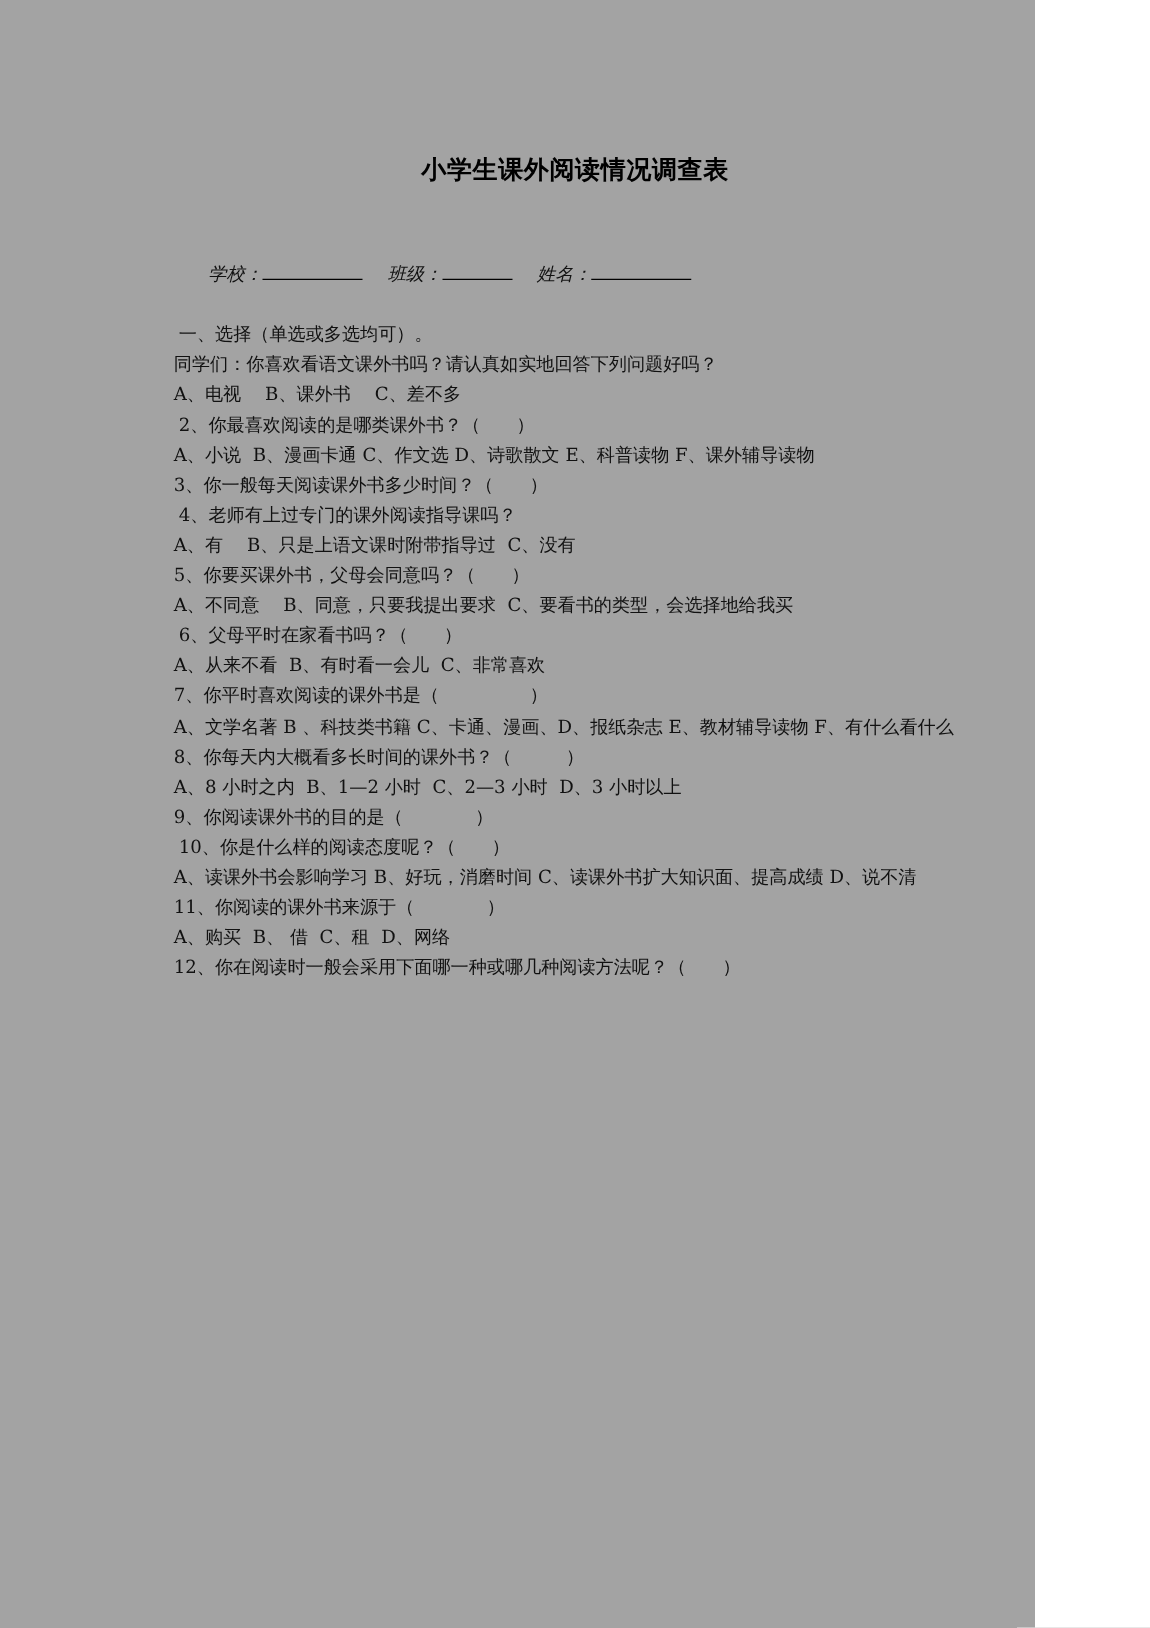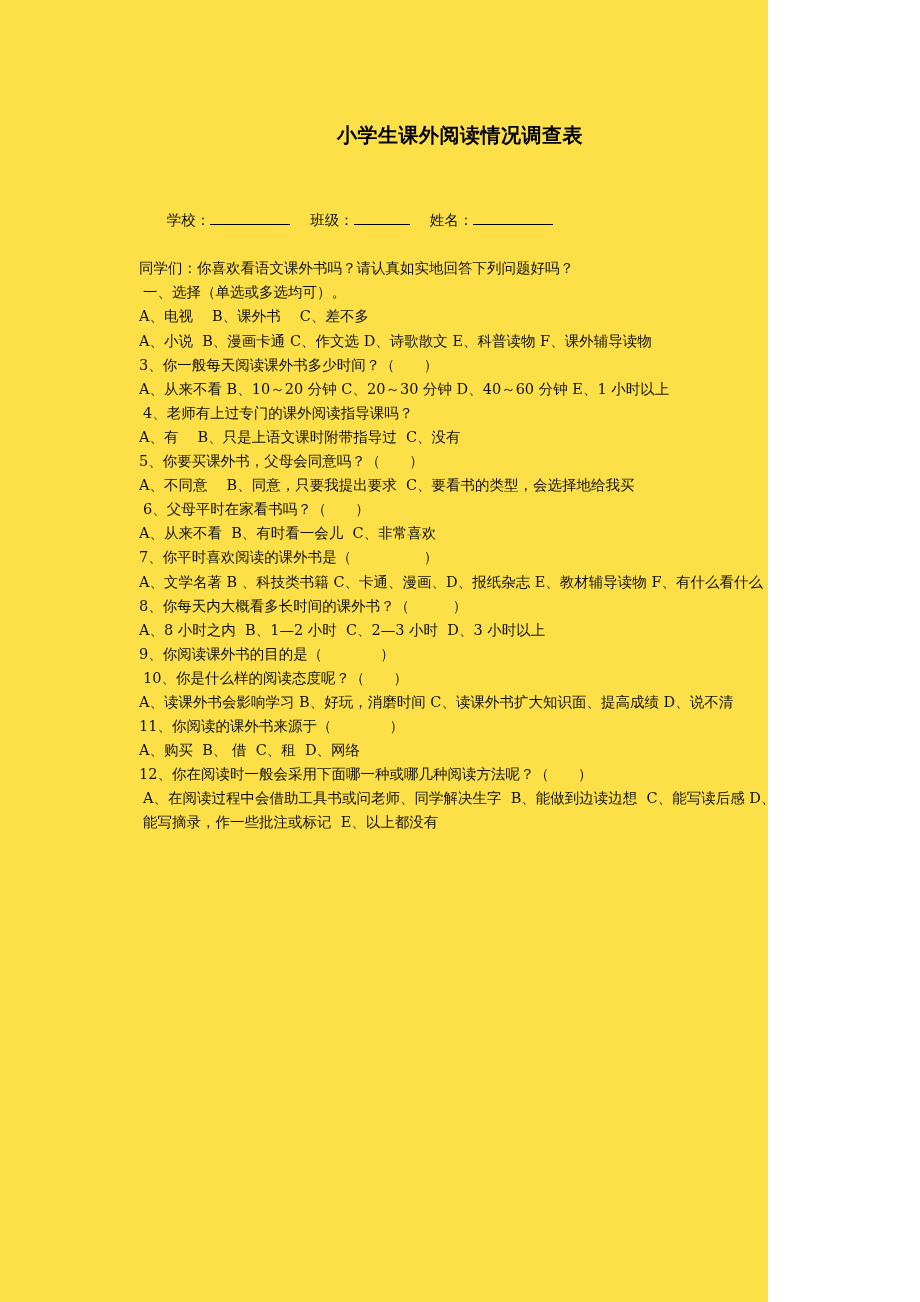--- a/index.html
+++ b/index.html
@@ -12,23 +12,23 @@
       height: 1302px;
       position: relative;
       overflow: hidden;
       font-family: "DejaVu Serif", "Liberation Serif", serif;
       color: #111111;
     }
     .page {
       position: absolute;
       left: 0;
       top: 0;
-      width: 768px;
+      width: 828px;
       height: 1302px;
-      background: #fde047;
+      background: #a3a3a3;
     }
     .title {
       position: absolute;
       left: 0;
       top: 122px;
       width: 920px;
       text-align: center;
       font-family: "DejaVu Sans", "Liberation Sans", sans-serif;
       font-weight: bold;
       font-size: 20px;
@@ -42,20 +42,21 @@
       width: 645px;
       font-size: 14.5px;
       line-height: 24.1px;
     }
     .line {
       white-space: pre-wrap;
       word-break: break-all;
     }
     .info-row .field {
       display: inline-block;
+      font-style: italic;
     }
     .blank {
       display: inline-block;
       border-bottom: 1px solid #000;
       height: 14px;
       vertical-align: baseline;
     }
     .blank.school { width: 80px; }
     .blank.class { width: 56px; }
     .blank.name { width: 80px; }
@@ -65,29 +66,29 @@
 </head>
 <body>
 
 <div class="page">
   <div class="title">小学生课外阅读情况调查表</div>
 
   <div class="body-text">
     <div class="line info-row">
       <span class="field"><span>学校：</span><span class="blank school"></span></span><span class="gap"></span><span class="field"><span>班级：</span><span class="blank class"></span></span><span class="gap"></span><span class="field"><span>姓名：</span><span class="blank name"></span></span>
     </div>
+    <div class="line indent">一、选择（单选或多选均可）。</div>
     <div class="line">同学们：你喜欢看语文课外书吗？请认真如实地回答下列问题好吗？</div>
-    <div class="line indent">一、选择（单选或多选均可）。</div>
 
     <div class="line">A、电视　 B、课外书　 C、差不多</div>
 
+    <div class="line indent">2、你最喜欢阅读的是哪类课外书？（　　）</div>
     <div class="line">A、小说  B、漫画卡通 C、作文选 D、诗歌散文 E、科普读物 F、课外辅导读物</div>
 
     <div class="line">3、你一般每天阅读课外书多少时间？（　　）</div>
-    <div class="line">A、从来不看 B、10～20 分钟 C、20～30 分钟 D、40～60 分钟 E、1 小时以上</div>
 
     <div class="line indent">4、老师有上过专门的课外阅读指导课吗？</div>
     <div class="line">A、有　 B、只是上语文课时附带指导过  C、没有</div>
 
     <div class="line">5、你要买课外书，父母会同意吗？（　　）</div>
     <div class="line">A、不同意　 B、同意，只要我提出要求  C、要看书的类型，会选择地给我买</div>
 
     <div class="line indent">6、父母平时在家看书吗？（　　）</div>
     <div class="line">A、从来不看  B、有时看一会儿  C、非常喜欢</div>
 
@@ -99,15 +100,14 @@
 
     <div class="line">9、你阅读课外书的目的是（　　　　）</div>
 
     <div class="line indent">10、你是什么样的阅读态度呢？（　　）</div>
     <div class="line">A、读课外书会影响学习 B、好玩，消磨时间 C、读课外书扩大知识面、提高成绩 D、说不清</div>
 
     <div class="line">11、你阅读的课外书来源于（　　　　）</div>
     <div class="line">A、购买  B、 借  C、租  D、网络</div>
 
     <div class="line">12、你在阅读时一般会采用下面哪一种或哪几种阅读方法呢？（　　）</div>
-    <div class="line indent">A、在阅读过程中会借助工具书或问老师、同学解决生字  B、能做到边读边想  C、能写读后感 D、能写摘录，作一些批注或标记  E、以上都没有</div>
   </div>
 </div>
 
 </body></html>

